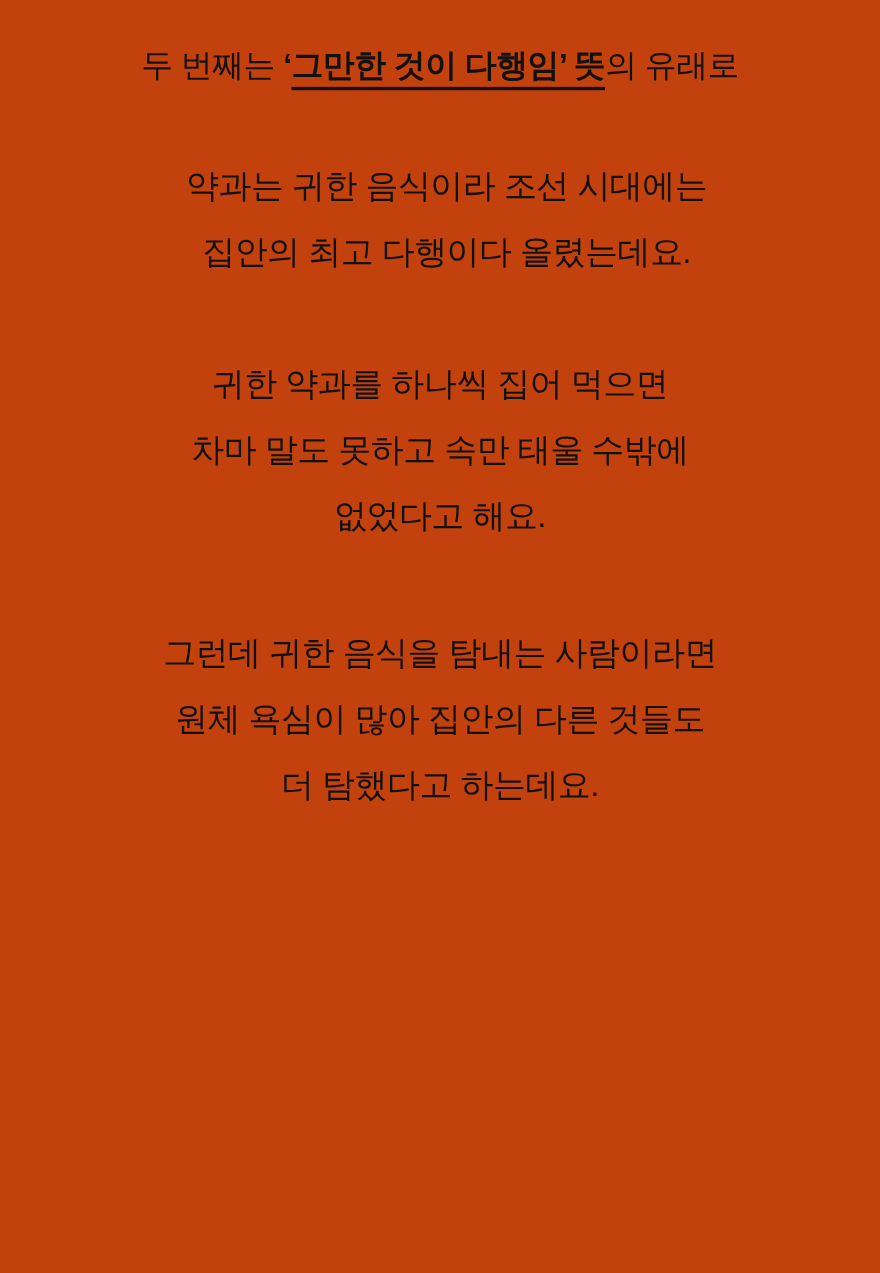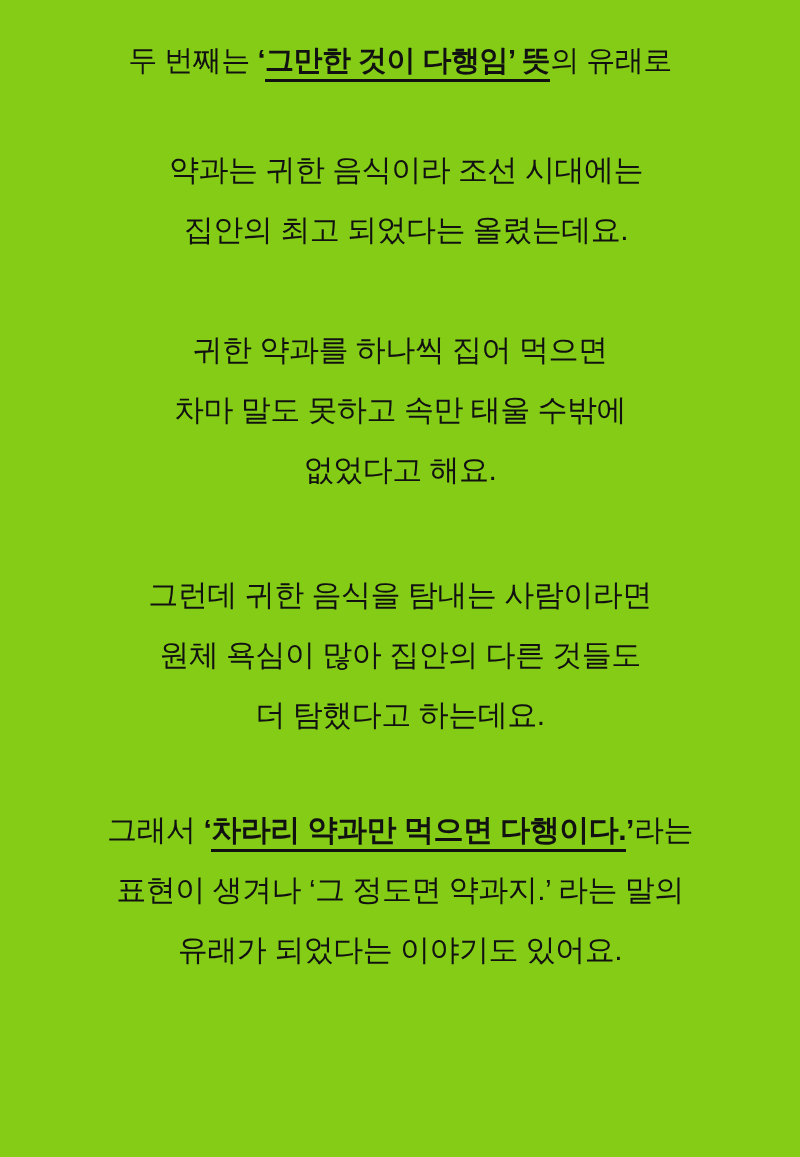--- a/index.html
+++ b/index.html
@@ -4,21 +4,21 @@
 <style>
   html, body {
     margin: 0;
     padding: 0;
     background: #ffffff;
   }
   .page {
     position: relative;
     width: 800px;
     height: 1157px;
-    background: #84cc16;
+    background: #c2410c;
     box-sizing: border-box;
     padding-top: 30px;
     font-family: "Liberation Sans", sans-serif;
     color: #111111;
     text-align: center;
     overflow: hidden;
   }
   .heading {
     font-size: 29px;
     line-height: 60px;
@@ -49,36 +49,29 @@
 <body>
 
 <div class="page">
 
   <div class="heading">
     <span>두 번째는 </span><span class="b">‘</span><span class="b u">그만한 것이 다행임’ 뜻</span><span>의 유래로</span>
   </div>
 
   <div class="para para-1">
     <div class="line">약과는 귀한 음식이라 조선 시대에는</div>
-    <div class="line">집안의 최고 되었다는 올렸는데요.</div>
+    <div class="line">집안의 최고 다행이다 올렸는데요.</div>
   </div>
 
   <div class="para para-2">
     <div class="line">귀한 약과를 하나씩 집어 먹으면</div>
     <div class="line">차마 말도 못하고 속만 태울 수밖에</div>
     <div class="line">없었다고 해요.</div>
   </div>
 
   <div class="para para-3">
     <div class="line">그런데 귀한 음식을 탐내는 사람이라면</div>
     <div class="line">원체 욕심이 많아 집안의 다른 것들도</div>
     <div class="line">더 탐했다고 하는데요.</div>
   </div>
 
-  <div class="para para-4">
-    <div class="line">
-      <span>그래서 </span><span class="b">‘</span><span class="b u">차라리 약과만 먹으면 다행이다.</span><span class="b">’</span><span>라는</span>
-    </div>
-    <div class="line">표현이 생겨나 ‘그 정도면 약과지.’ 라는 말의</div>
-    <div class="line">유래가 되었다는 이야기도 있어요.</div>
-  </div>
 
 </div>
 
 </body></html>

